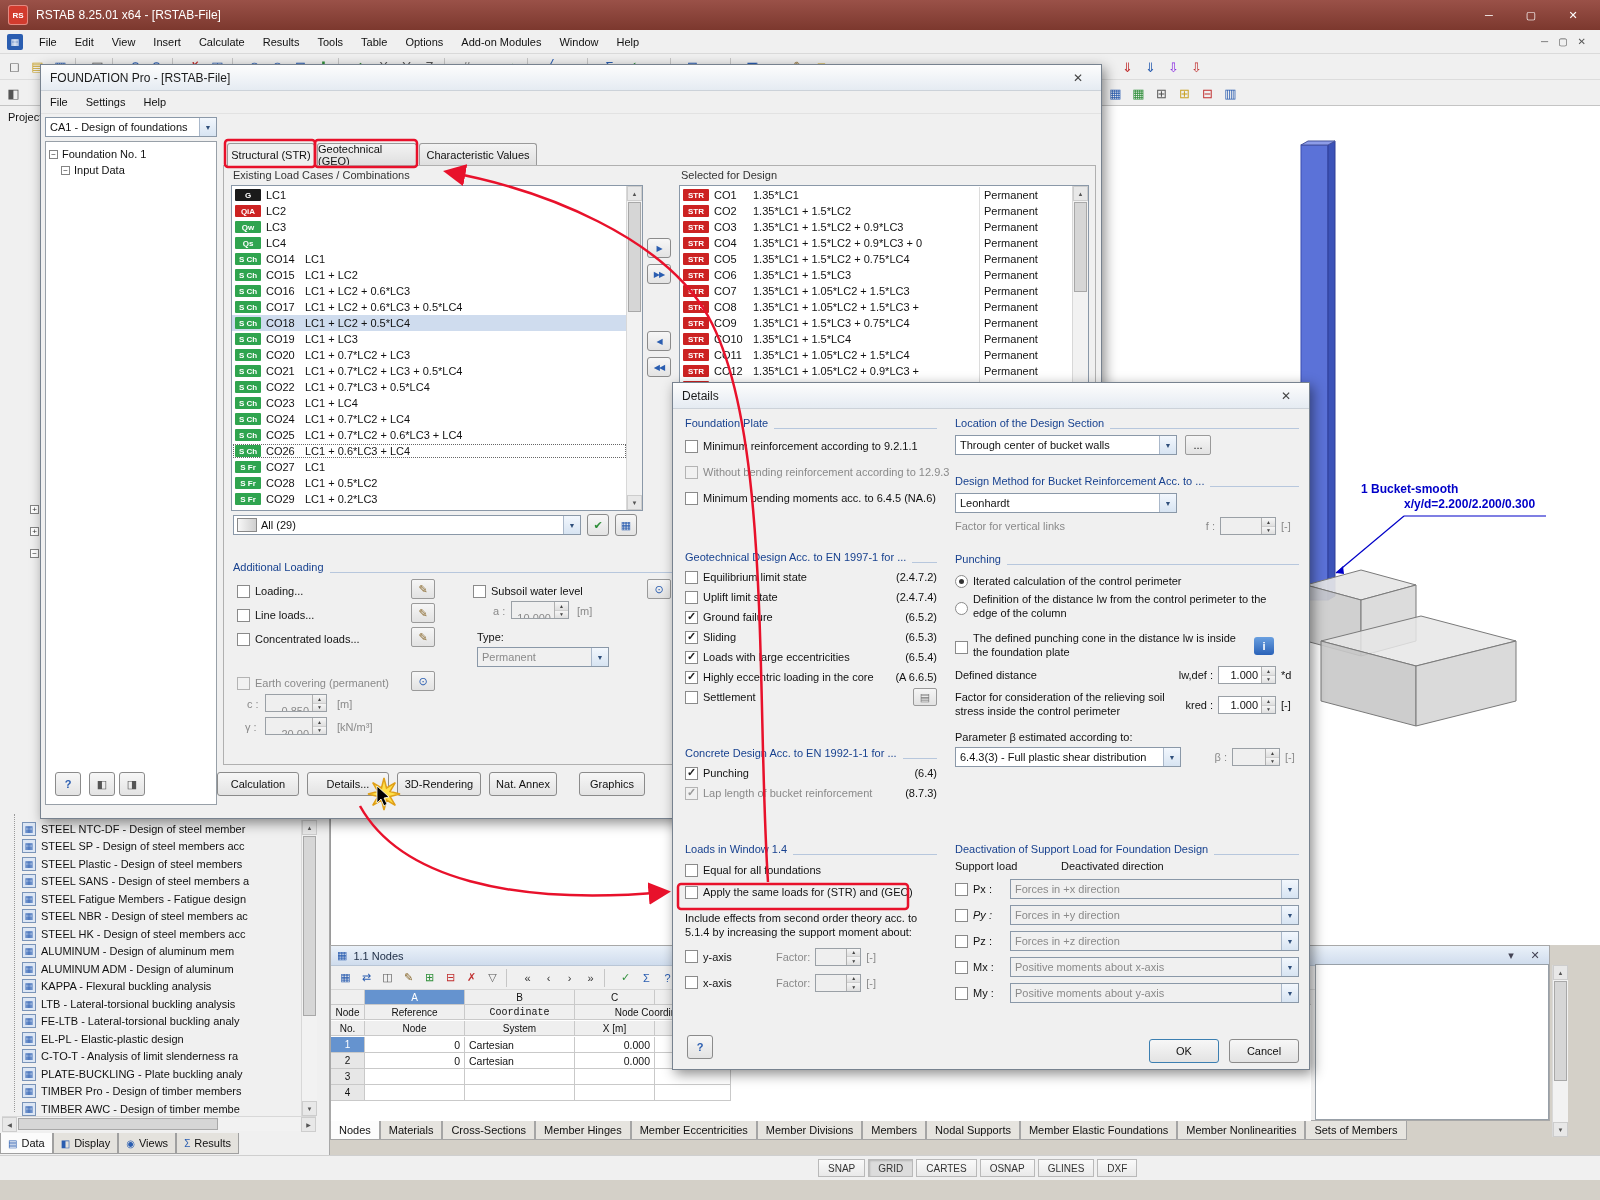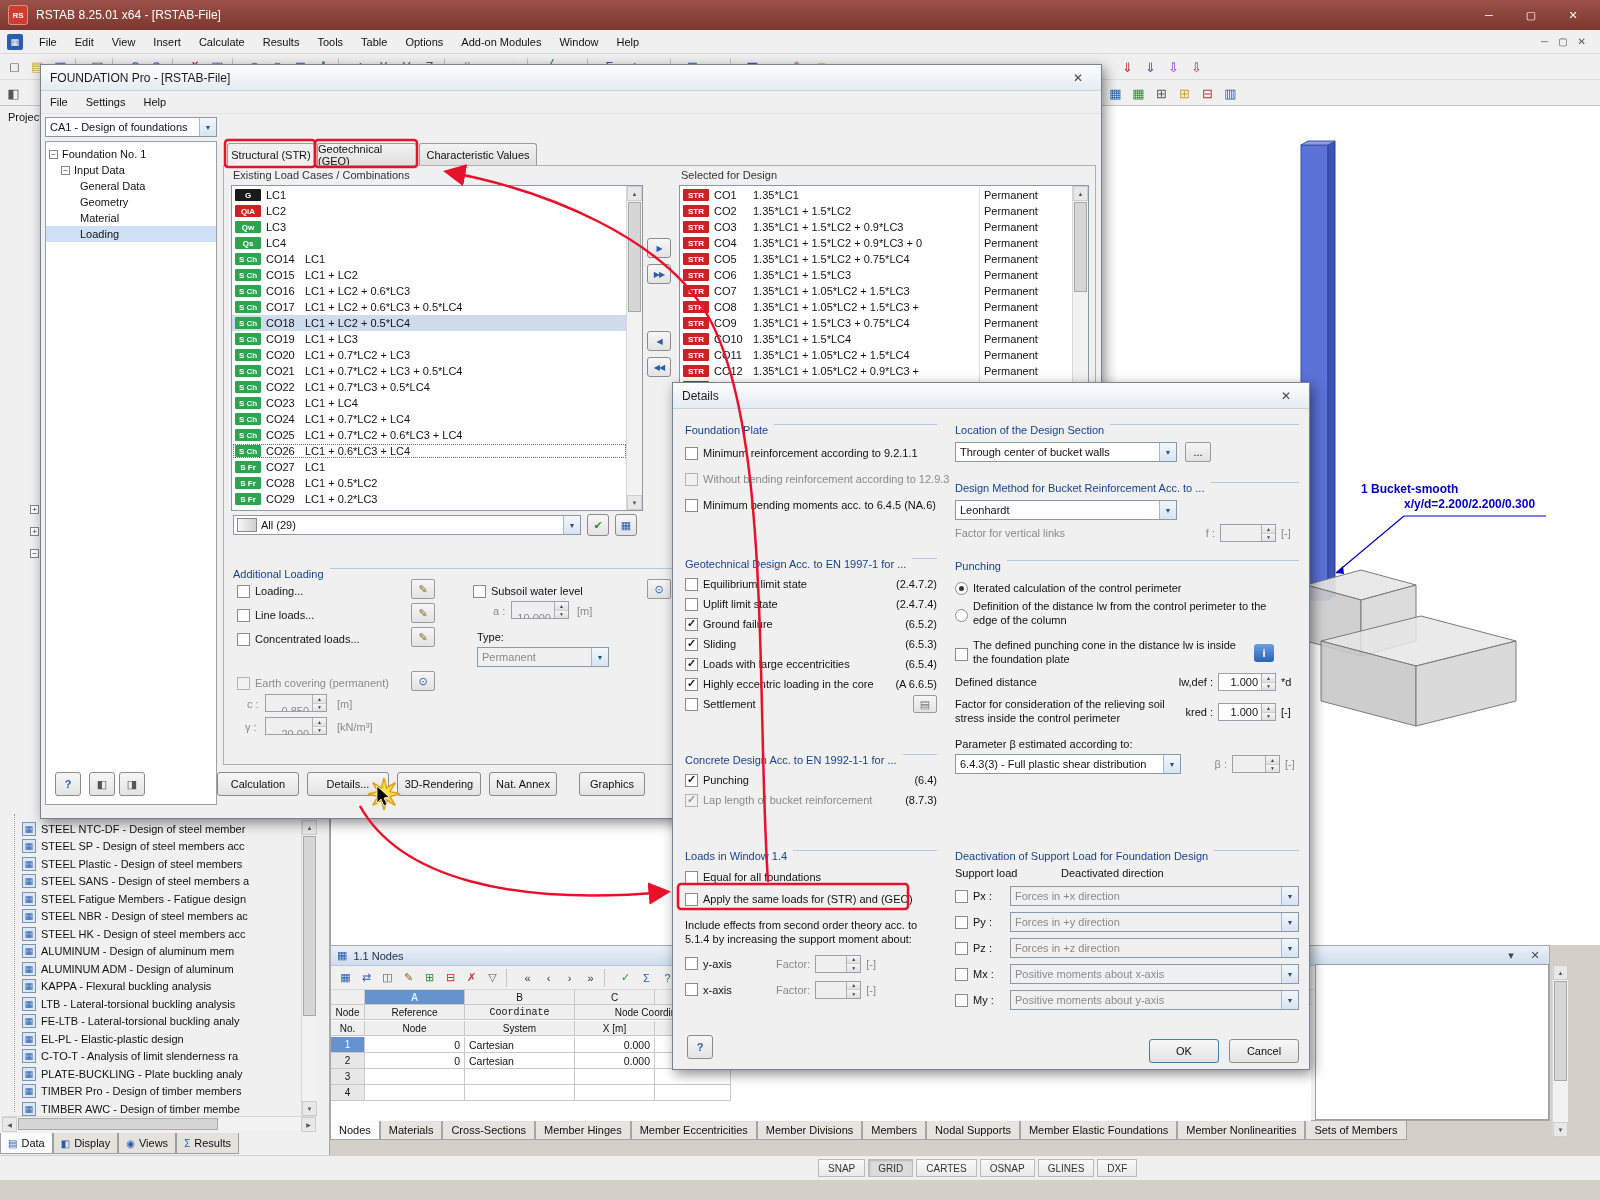--- a/index.html
+++ b/index.html
@@ -38,21 +38,21 @@
 .combo.dis{background:#f0f0f0;}
 .combo.dis .tx{color:#8a8a8a;}
 .spin{display:inline-flex;height:18px;border:1px solid #9aa0a6;background:#fff;box-sizing:border-box;}
 .spin .v{flex:1;text-align:right;padding:0 3px;font-size:11px;line-height:16px;overflow:hidden;}
 .spin.dis{background:#efefef;}
 .spin.dis .v{color:#8a8a8a;margin-top:8px;}
 .spin .ud{display:flex;flex-direction:column;width:13px;border-left:1px solid #b0b0b0;font-size:5px;color:#444;flex:none;}
 .spin .ud::before,.spin .ud::after{flex:1;display:flex;align-items:center;justify-content:center;background:linear-gradient(#f6f6f6,#dfdfdf);}
 .spin .ud::before{content:"▲";}
 .spin .ud::after{content:"▼";border-top:1px solid #cfcfcf;}
-.gt{display:flex;align-items:flex-start;gap:6px;font-size:11px;color:#17418f;white-space:nowrap;margin-top:7px;}
+.gt{display:flex;align-items:flex-end;gap:6px;font-size:11px;color:#17418f;white-space:nowrap;}
 .gt::after{content:"";flex:1;height:1px;background:#b7c7dd;}
 .crow{display:flex;align-items:center;gap:5px;font-size:11px;white-space:nowrap;box-sizing:border-box;}
 .crow.top{align-items:center;}
 .crow.top .cbx,.crow.top .rad{margin-top:2px;}
 .cref{margin-left:auto;}
 .pushr{margin-left:auto;}
 .wraptx{white-space:normal;line-height:1.25;}
 .infobtn{width:20px;height:18px;background:linear-gradient(#6aa0e0,#2a62b8);color:#fff;border-radius:3px;display:flex;align-items:center;justify-content:center;font-weight:bold;font-size:11px;margin-left:4px;flex:none;font-style:normal;}
 .vscroll{position:absolute;width:16px;background:#f2f2f2;border-left:1px solid #d8d8d8;box-sizing:border-box;}
 .hscroll{position:absolute;height:15px;background:#f2f2f2;border-top:1px solid #d8d8d8;box-sizing:border-box;}
@@ -485,26 +485,20 @@
 
     <div class="sunken abs" style="left:4px;top:76px;width:172px;height:664px;background:#fff">
       <div class="trow0" style="margin-top:4px">
           <span class="tbox">−</span>
           <span>Foundation No. 1</span>
         </div>
       <div class="trow0" style="padding-left:15px">
           <span class="tbox">−</span>
           <span>Input Data</span>
         </div>
-      <div id="fdtreekids">
-          <div class="titem">General Data</div>
-          <div class="titem">Geometry</div>
-          <div class="titem">Material</div>
-          <div class="titem sel">Loading</div>
-        </div>
     </div>
 
 
     <div class="abs" id="fdtabs" style="left:186px;top:78px;display:flex">
         <div class="dtab on" style="width: 88px;">Structural (STR)</div>
         <div class="dtab" style="width: 100px;">Geotechnical (GEO)</div>
         <div class="dtab" style="width: 118px;">Characteristic Values</div>
       </div>
     <div class="abs" style="left:182px;top:100px;width:873px;height:600px;border:1px solid #b0b0b0;background:#f0f0f0;box-sizing:border-box"></div>
 
@@ -1000,21 +994,21 @@
       <div id="dDeact">
           <div class="crow" style="height: 26px;">
             <span class="cbx"></span>
             <span style="width: 32px;">Px :</span>
             <div class="combo dis" style="flex: 1 1 0%;">
               <span class="tx dim">Forces in +x direction</span>
             </div>
           </div>
           <div class="crow" style="height: 26px;">
             <span class="cbx"></span>
-            <span style="width: 32px;">Py :</span>
+            <span style="width: 32px; font-style: italic;">Py :</span>
             <div class="combo dis" style="flex: 1 1 0%;">
               <span class="tx dim">Forces in +y direction</span>
             </div>
           </div>
           <div class="crow" style="height: 26px;">
             <span class="cbx"></span>
             <span style="width: 32px;">Pz :</span>
             <div class="combo dis" style="flex: 1 1 0%;">
               <span class="tx dim">Forces in +z direction</span>
             </div>

